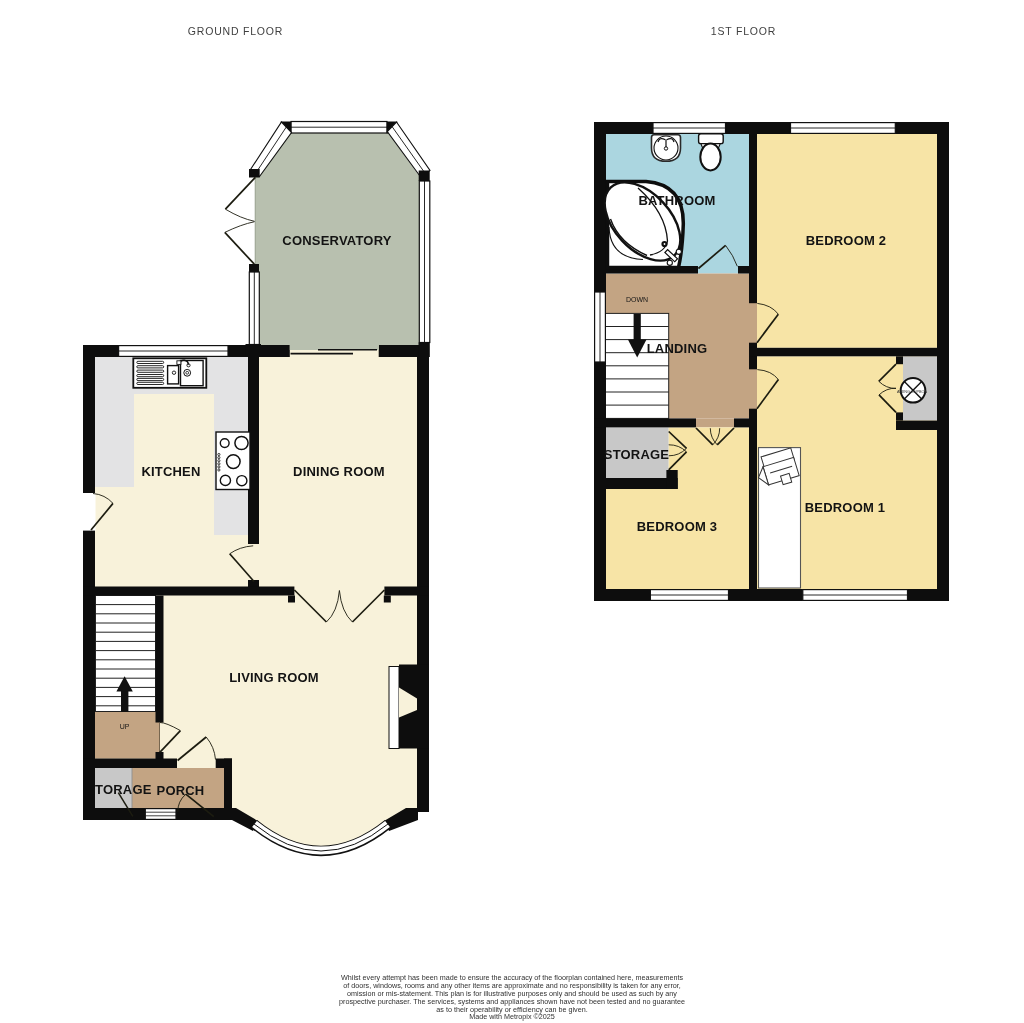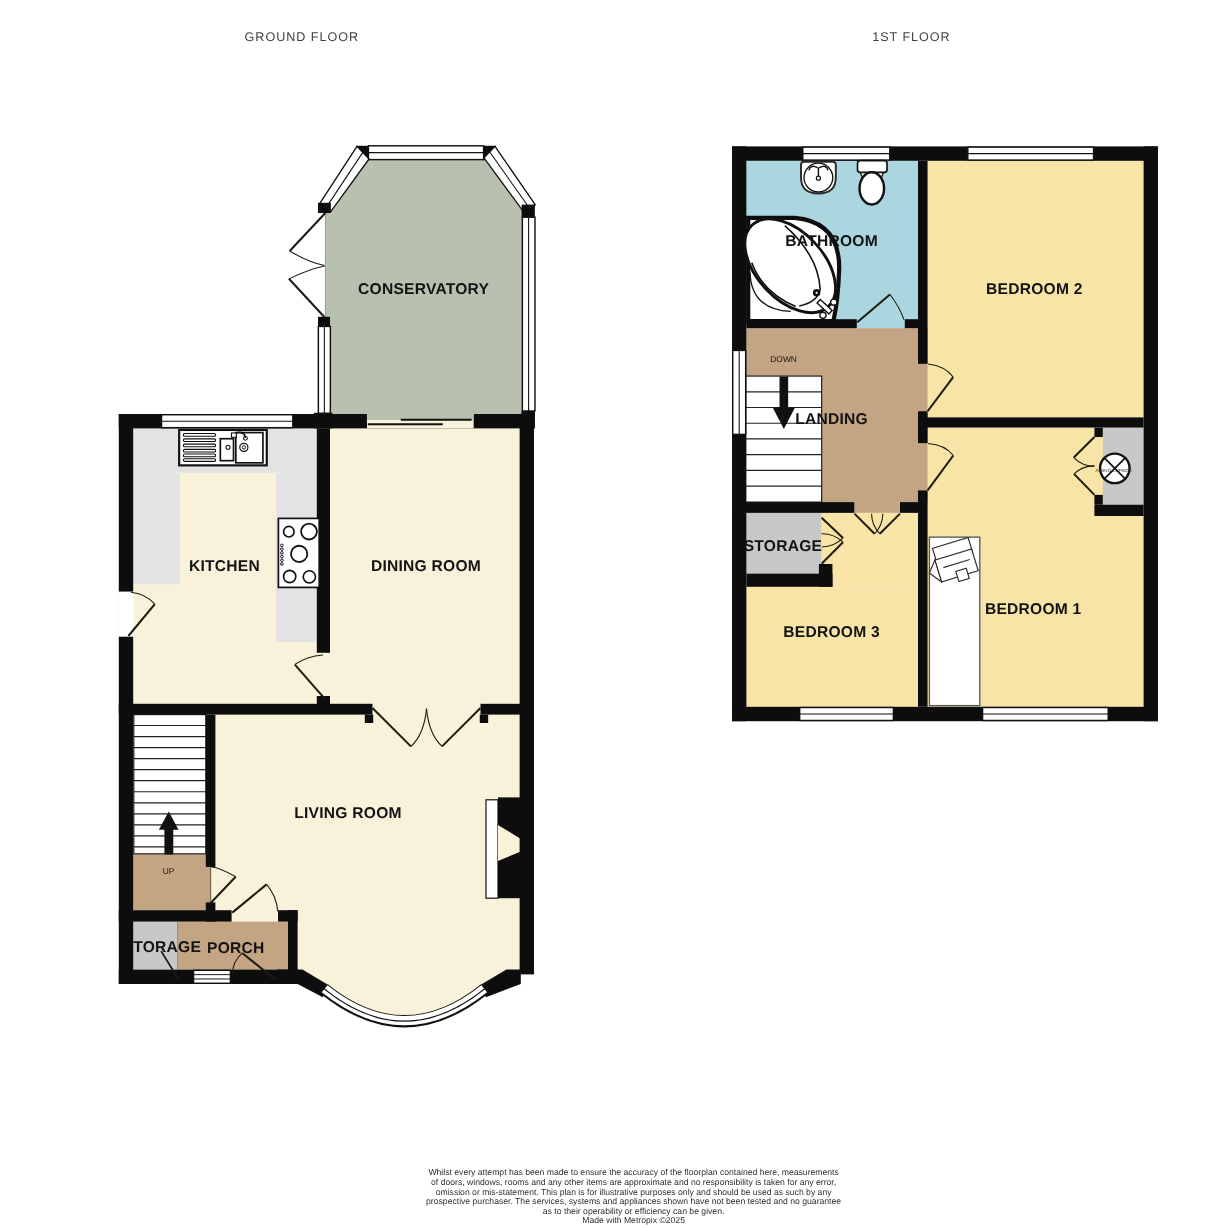--- a/index.html
+++ b/index.html
@@ -1,16 +1,16 @@
 <!DOCTYPE html>
 <html><head>
 <meta charset="utf-8">
 <style>
   html,body{margin:0;padding:0;background:#ffffff;-webkit-font-smoothing:antialiased;}
-  .wrap{width:864px;height:1023px;position:relative;font-family:"Liberation Sans", sans-serif;padding-left:16px;}
+  .wrap{width:864px;height:1023px;position:relative;font-family:"Liberation Sans", sans-serif;}
   text{font-family:"Liberation Sans", sans-serif;}
   .lbl{font-weight:bold;font-size:13px;fill:#131313;letter-spacing:0.2px;}
   .sm{font-size:7px;fill:#161616;}
   .ttl{font-size:10.5px;fill:#3f3f3f;letter-spacing:0.8px;}
   .ftr{font-size:7.2px;fill:#303030;}
 </style>
 </head>
 <body>
 <div class="wrap">
 <svg width="1024" height="1023" viewBox="0 0 1024 1023">

